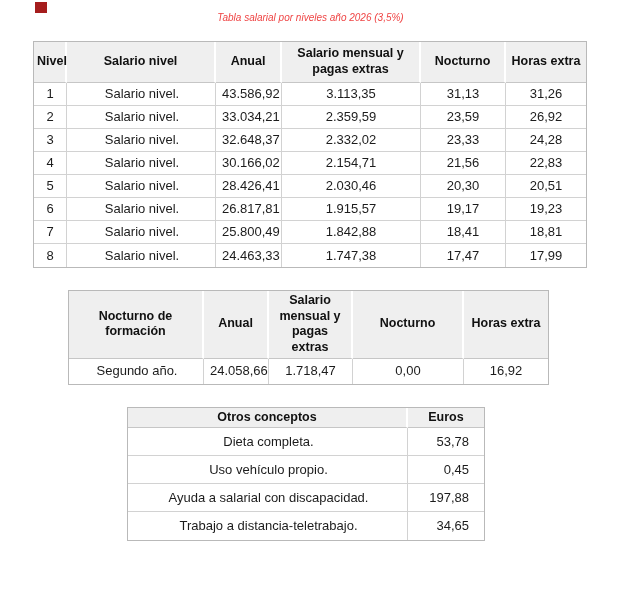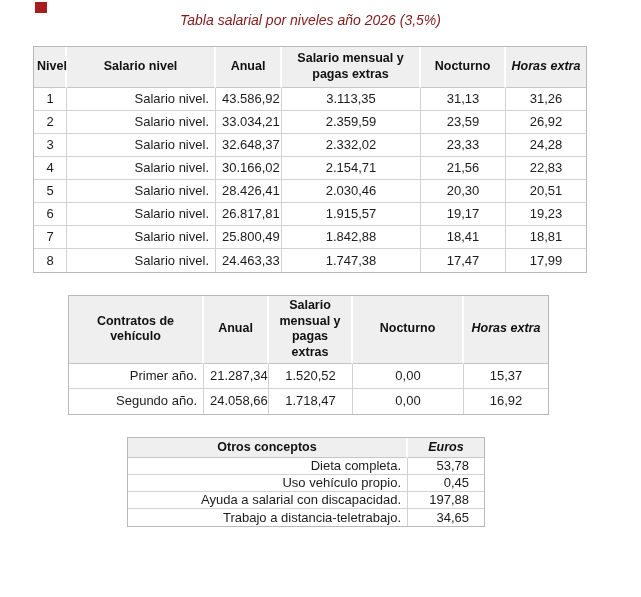--- a/index.html
+++ b/index.html
@@ -16,67 +16,67 @@
   .red-mark {
     position: absolute;
     left: 35px; top: 2px;
     width: 12px; height: 11px;
     background: #a51d1d;
   }
   .doc-title {
     margin: 12px 20px 0 0;
     text-align: center;
     font-style: italic;
-    font-size: 14px;
-    color: #7f1d1d;
+    font-size: 10px;
+    color: #ef4444;
   }
   table {
     border-collapse: separate;
     border-spacing: 0;
     border: 1px solid #b9b9b9;
     table-layout: fixed;
   }
   th {
     background: #efefef;
     font-weight: bold;
     font-size: 12.5px;
     color: #111111;
     border-right: 2px solid #ffffff;
     border-bottom: 1px solid #c6c6c6;
     padding: 2px 3px;
     text-align: center;
     vertical-align: middle;
     line-height: 1.25;
   }
-  th:last-child { border-right: none; font-style: italic; }
+  th:last-child { border-right: none; }
   td {
     border-right: 1px solid #d2d2d2;
     border-bottom: 1px solid #d2d2d2;
     padding: 0 6px;
     vertical-align: middle;
     text-align: center;
     height: 23px;
     line-height: 1.2;
   }
   td:last-child { border-right: none; }
   tr:last-child td { border-bottom: none; }
-  td.l { text-align: right; padding-left: 8px; }
+  td.l { text-align: center; padding-left: 8px; }
   td.r { text-align: right; padding-right: 15px; }
 
   .t1 { margin: 18px 0 12px 33px; width: 552px; }
   .t1 th { height: 41px; }
   .t1 td { height: 23px; }
 
   .t2 { margin: 22px 0 0 68px; width: 479px; }
   .t2 th { height: 47px; }
   .t2 td { height: 25px; }
 
   .t3 { margin: 22px 0 0 127px; width: 356px; }
   .t3 th { height: 18px; }
-  .t3 td { height: 17px; }
+  .t3 td { height: 28px; }
 </style>
 </head>
 <body>
 
 <div class="red-mark"></div>
 
 <div class="doc-title">Tabla salarial por niveles año 2026 (3,5%)</div>
 
 <table class="t1">
   <colgroup>
@@ -168,35 +168,28 @@
 <table class="t2">
   <colgroup>
     <col style="width:135px">
       <col style="width:65px">
       <col style="width:84px">
     <col style="width:111px">
       <col style="width:84px">
   </colgroup>
   <thead>
     <tr>
-      <th>Contratos de vehículo</th>
+      <th>Nocturno de formación</th>
       <th>Anual</th>
       <th>Salario mensual y pagas extras</th>
       <th>Nocturno</th>
       <th>Horas extra</th>
     </tr>
   </thead>
   <tbody>
-    <tr>
-      <td class="l">Primer año.</td>
-      <td>21.287,34</td>
-      <td>1.520,52</td>
-      <td>0,00</td>
-      <td>15,37</td>
-    </tr>
     <tr>
       <td class="l">Segundo año.</td>
       <td>24.058,66</td>
       <td>1.718,47</td>
       <td>0,00</td>
       <td>16,92</td>
     </tr>
   </tbody>
 </table>
 

